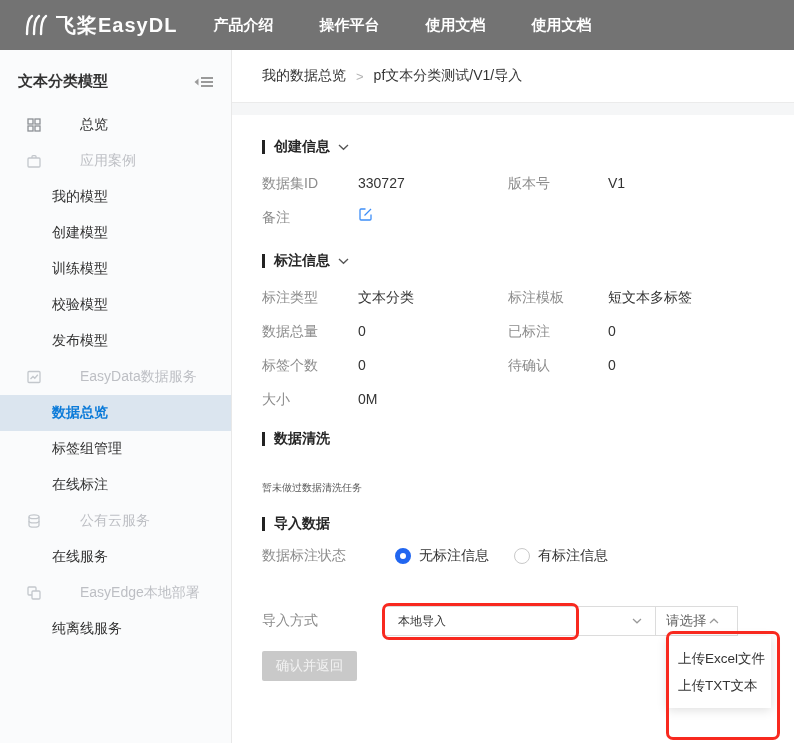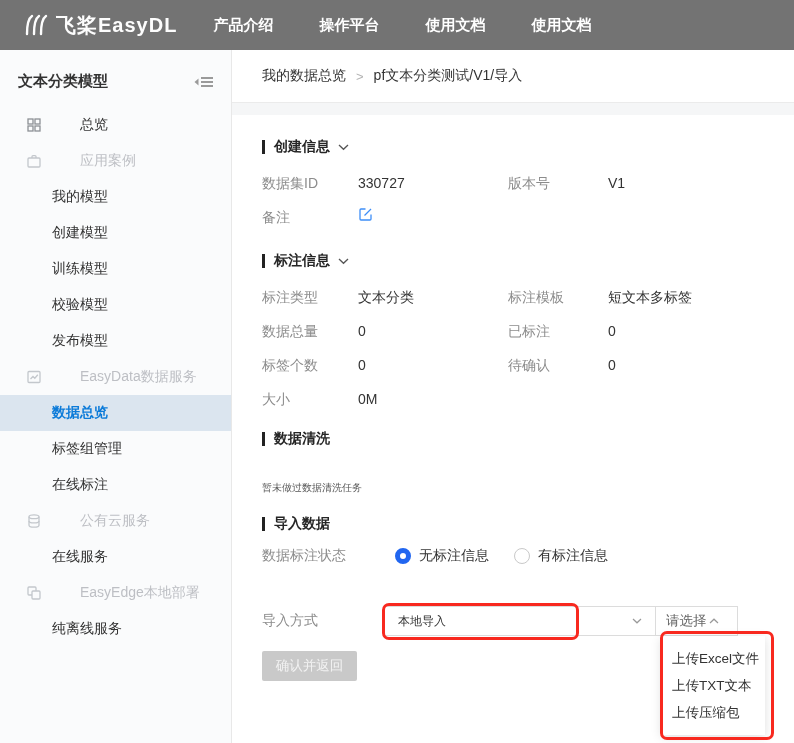--- a/index.html
+++ b/index.html
@@ -63,21 +63,21 @@
   .import-row { display:flex; margin-top:40px; font-size:14px; }
   .import-label { width:122px; color:#8c8c8c; padding-top:6px; flex:none; }
   .select1 { position:relative; width:272px; height:30px; border:1px solid #dcdcdc; background:#fff;
     display:flex; align-items:center; justify-content:space-between; padding:0 13px; cursor:pointer; }
   .select1-value { color:#333; font-size:12px; }
   .select2-wrap { position:relative; }
   .select2 { width:82px; height:30px; border:1px solid #dcdcdc; border-left:none; background:#fff;
     display:flex; align-items:center; padding:0 10px; gap:2px; cursor:pointer; }
   .select2-value { color:#666; font-size:13.5px; }
 
-  .dropdown-panel { position:absolute; top:30px; left:5px; width:104px; background:#fff;
+  .dropdown-panel { position:absolute; top:30px; left:11px; width:104px; background:#fff;
     box-shadow:0 2px 10px rgba(0,0,0,0.13); padding:9px 0; z-index:3; }
   .dropdown-option { height:27px; line-height:27px; padding-left:11px; font-size:13.5px; color:#333; cursor:pointer; white-space:nowrap; }
 
   .red-box { position:absolute; border:3px solid #f8291f; border-radius:7px; pointer-events:none; z-index:6; }
   .red-box.rb1 { left:-3px; top:-4px; width:197px; height:37px; }
   .red-box.rb2 { left:-1px; top:-5px; width:114px; height:109px; }
 
   .confirm-btn { margin-top:15px; width:95px; height:30px; background:#c9c9c9;
     color:#f2f2f2; font-size:13.5px; border:none; border-radius:2px; cursor:not-allowed; display:block; }
 
@@ -301,21 +301,20 @@
             <span class="select2-value">请选择</span>
             <span>
               <svg width="10" height="6" viewBox="0 0 10 6" fill="none" stroke="#999" stroke-width="1.2">
                   <polyline points="1,5 5,1.2 9,5"></polyline>
                 </svg>
             </span>
           </div>
           <div class="dropdown-panel">
             <div class="dropdown-option">上传Excel文件</div>
             <div class="dropdown-option">上传TXT文本</div>
-            <div class="dropdown-option">上传压缩包</div>
             <div class="red-box rb2"></div>
           </div>
         </div>
       </div>
 
       <button class="confirm-btn" disabled="">确认并返回</button>
 
     </div>
   </div>
 </div>

